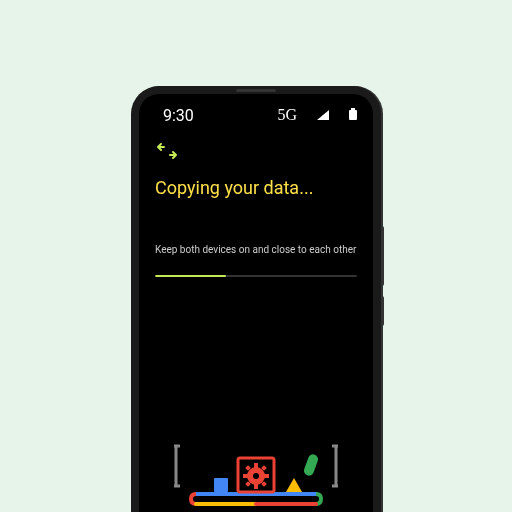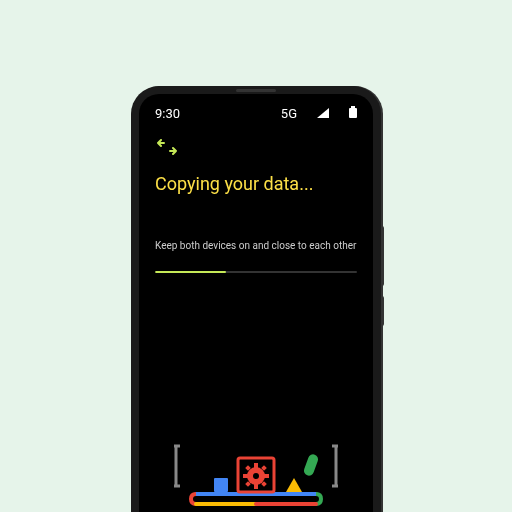--- a/index.html
+++ b/index.html
@@ -63,28 +63,30 @@
       width: 40px;
       height: 3px;
       background: #333;
       border-radius: 2px;
     }
     .status-bar {
       display: flex;
       justify-content: space-between;
       align-items: flex-start;
       color: #fff;
-      font-size: 13px;
+      font-size: 16px;
       font-weight: 400;
       margin-bottom: 18px;
+      margin-left: 8px;
     }
     .status-right {
       display: flex;
       align-items: center;
       gap: 20px;
+      font-family: Liberation Serif, serif;
     }
     .signal-icon {
       display: inline-block;
     }
     .battery-icon {
       display: inline-block;
     }
     .transfer-icon {
       margin-bottom: 14px;
     }

